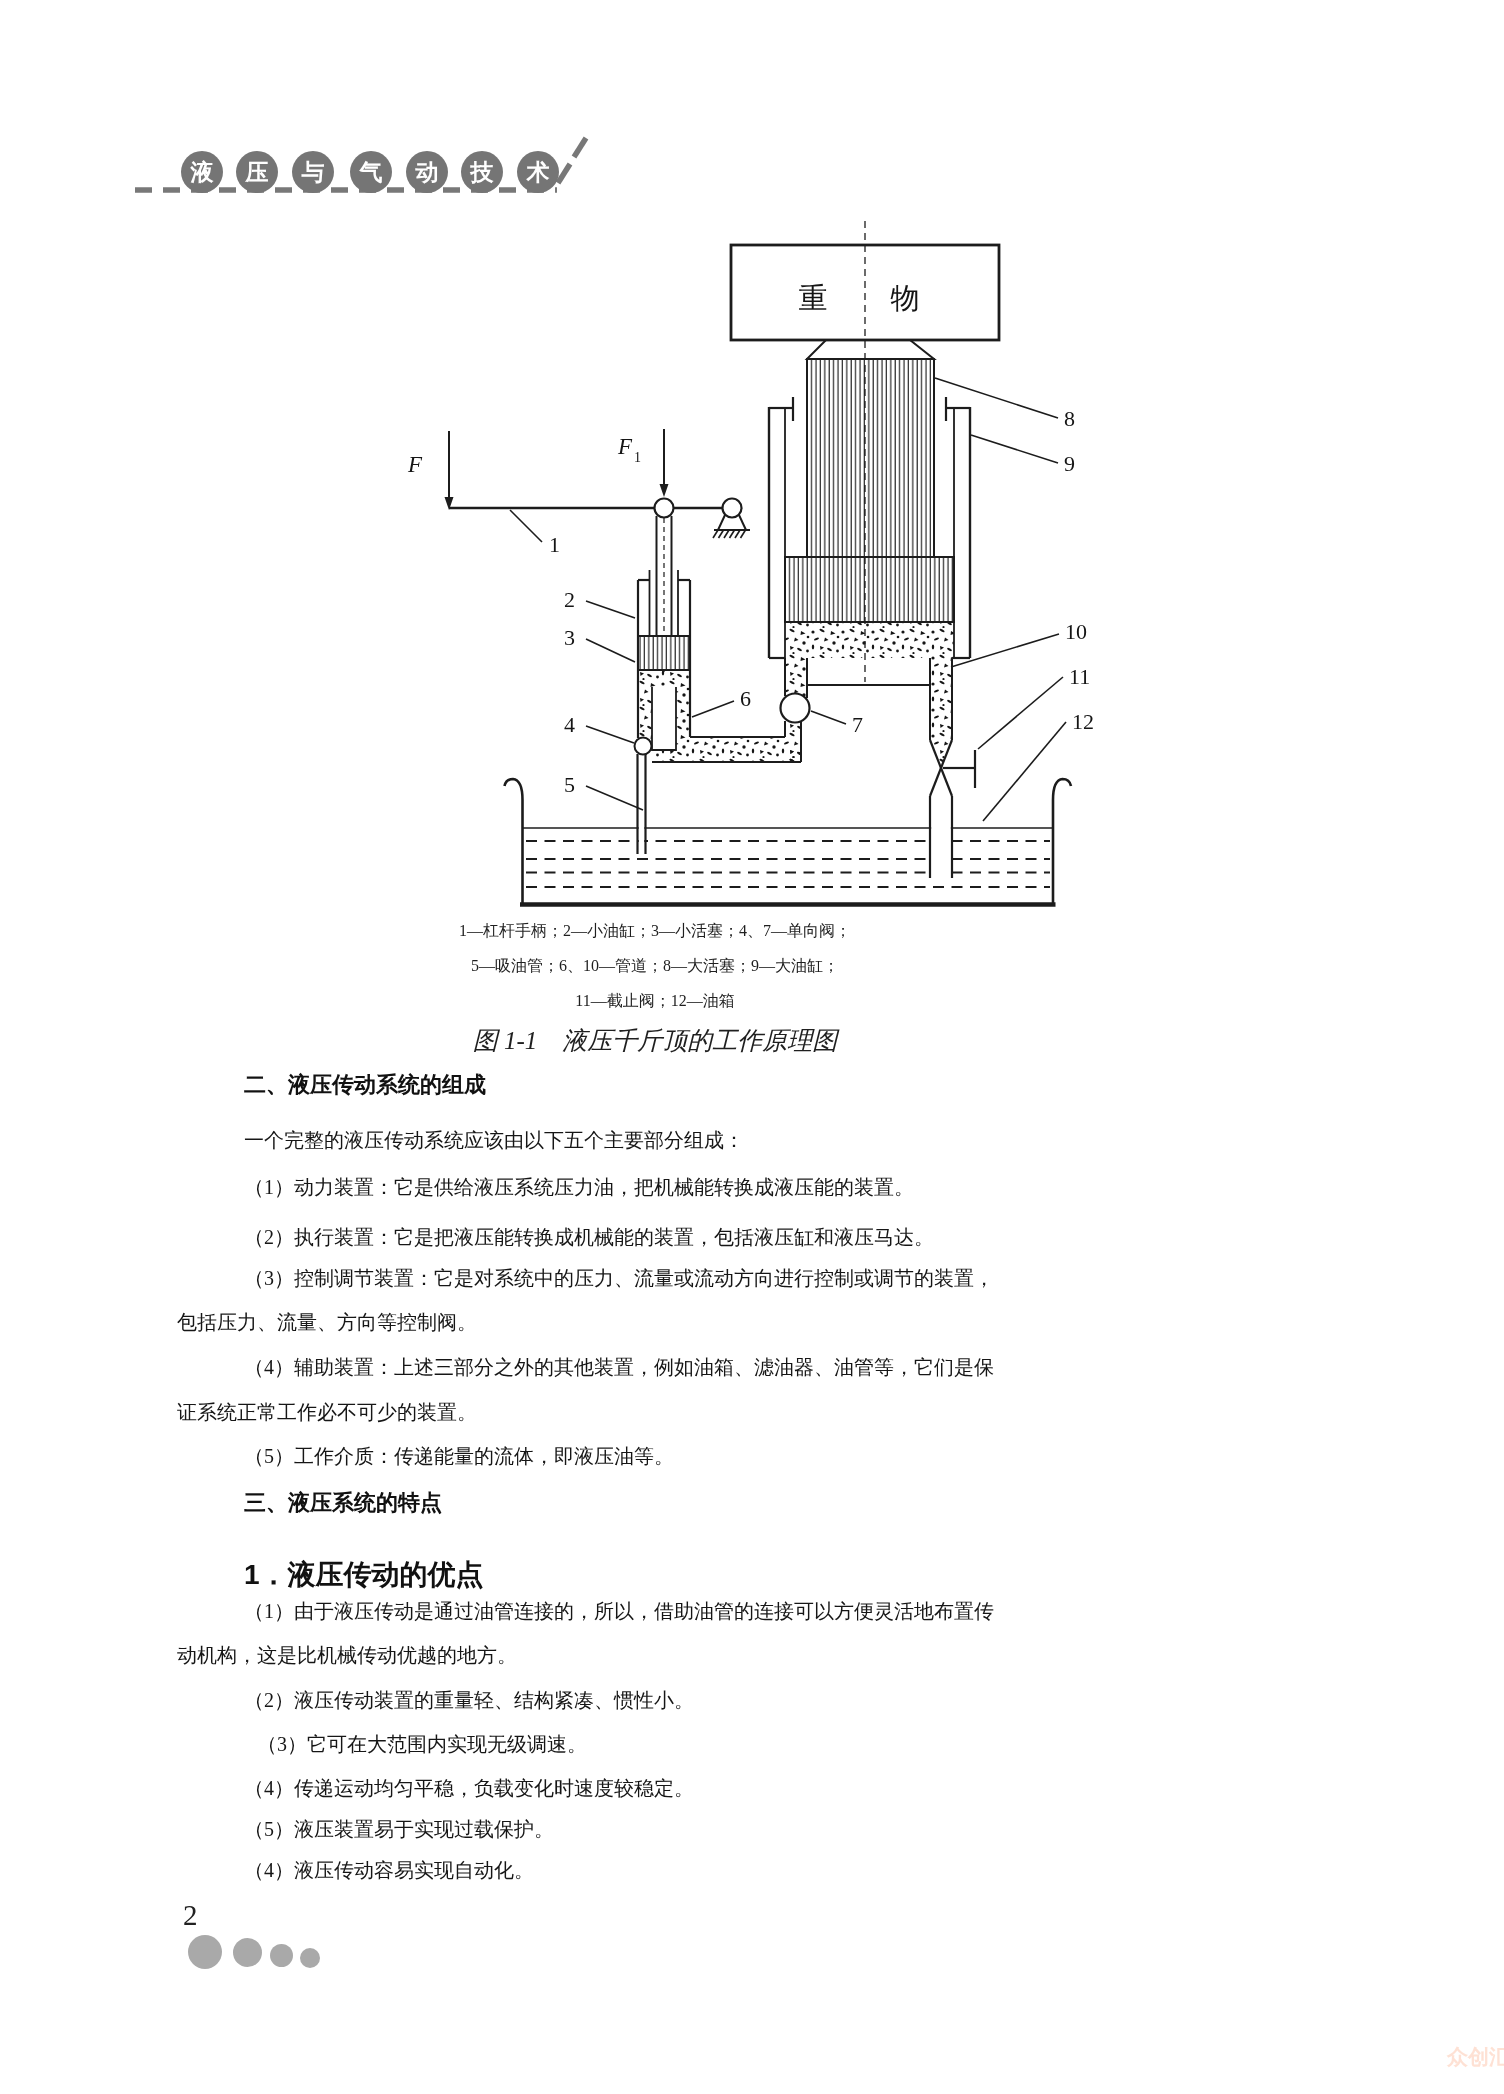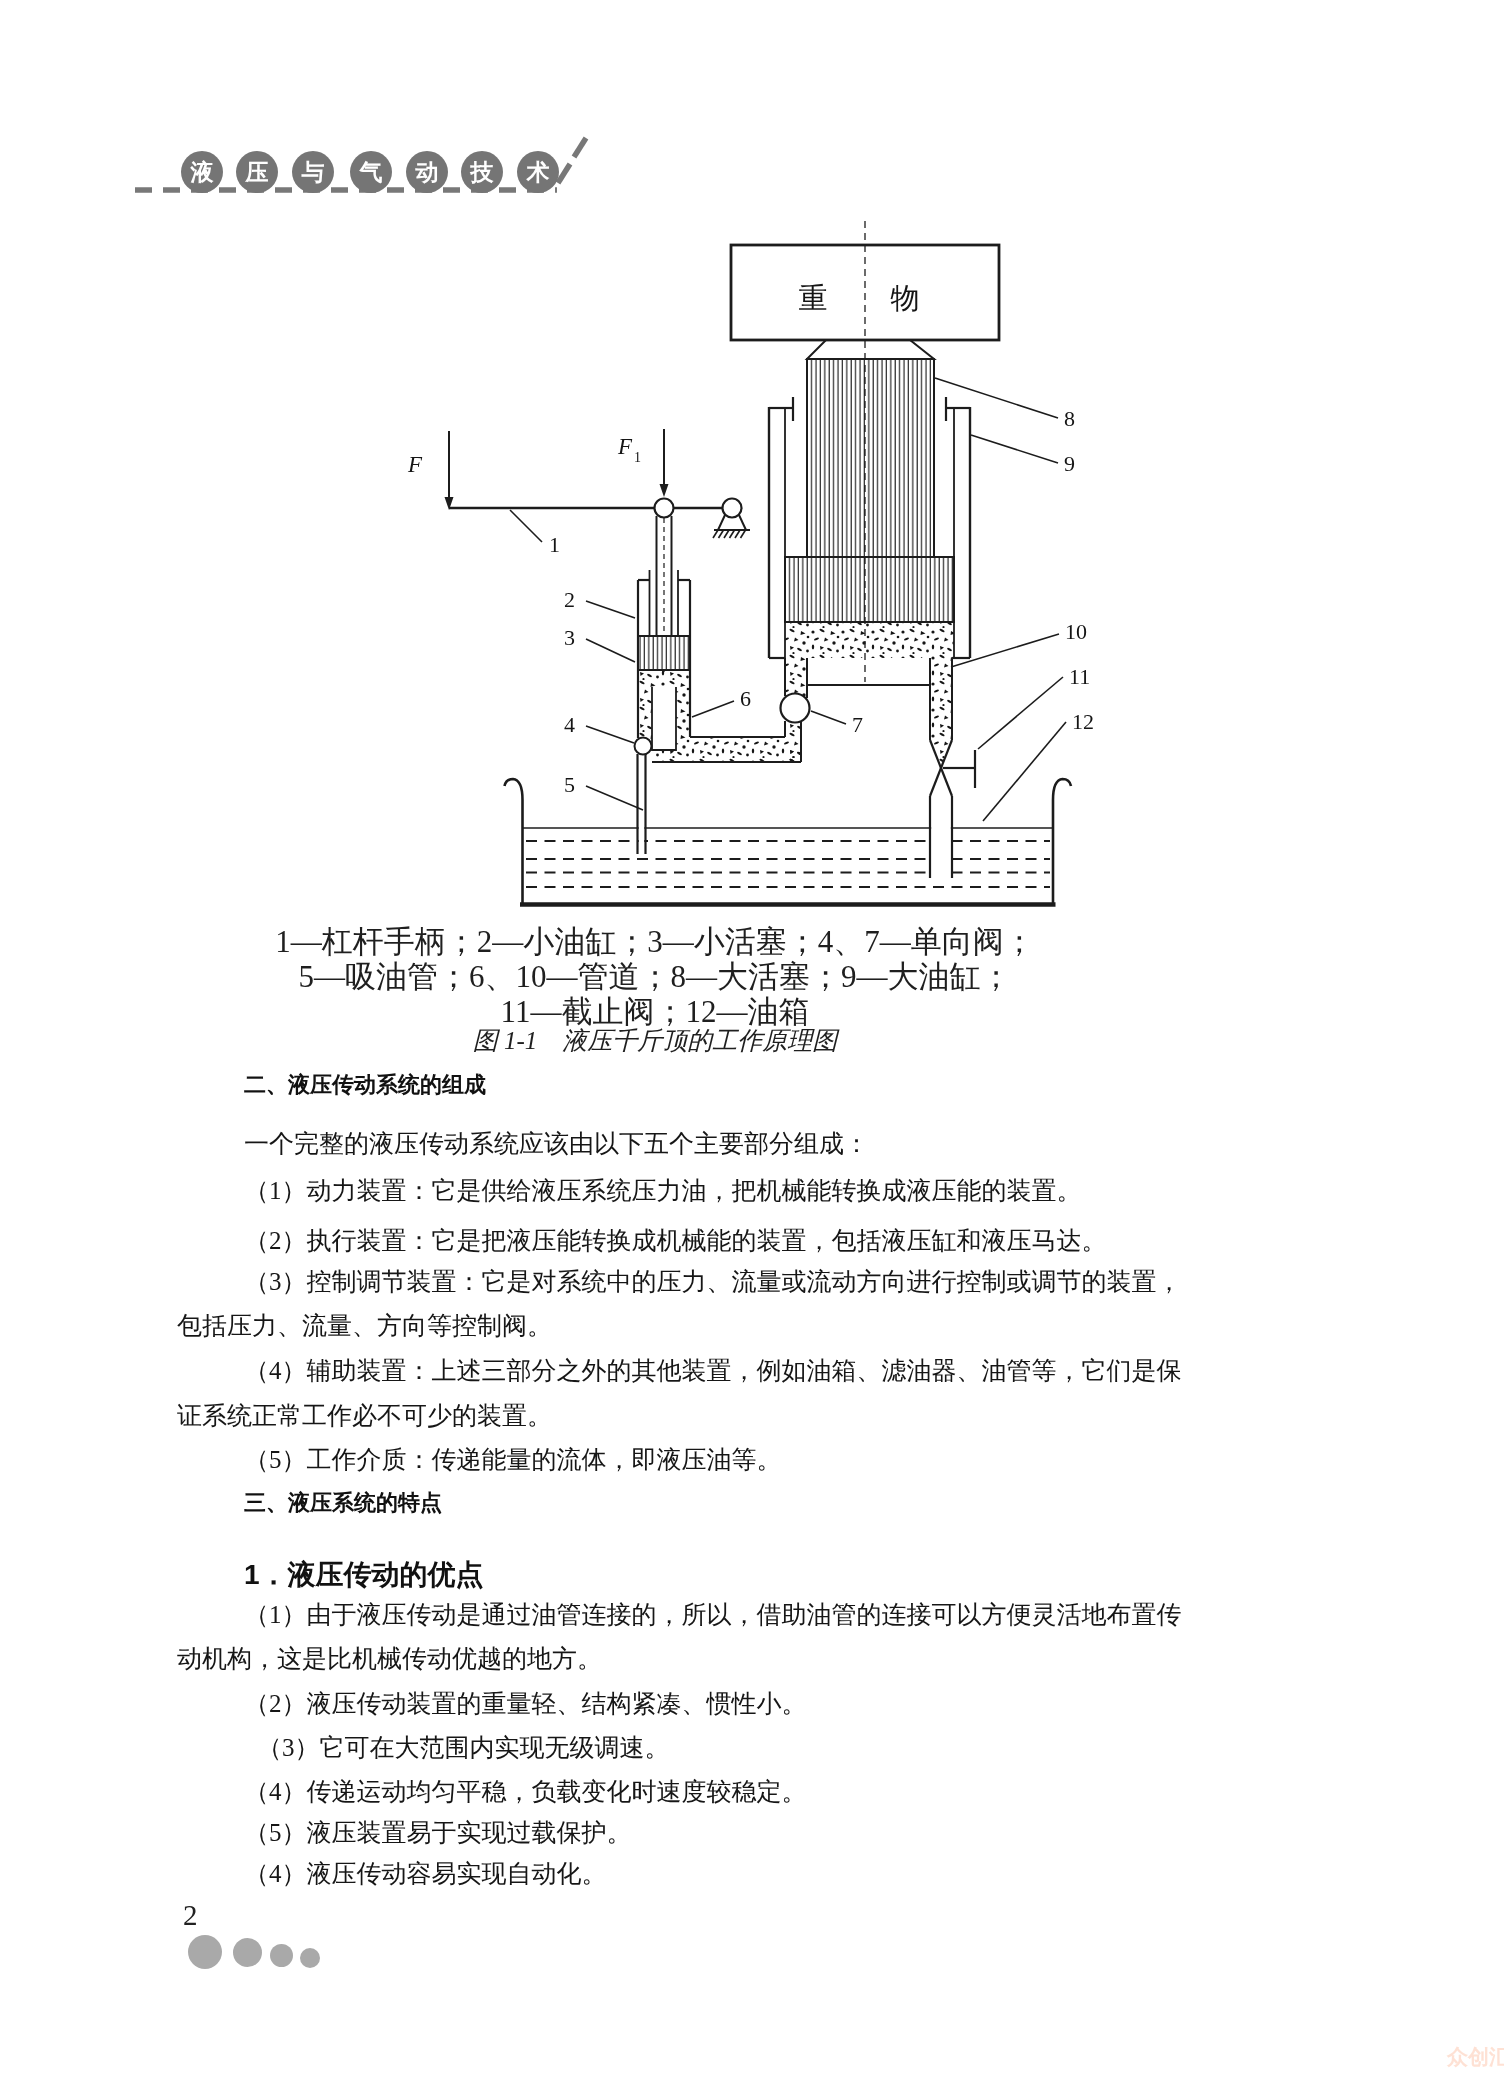--- a/index.html
+++ b/index.html
@@ -8,24 +8,24 @@
   
   svg.hdr{position:absolute;left:120px;top:130px;width:500px;height:80px;}
   svg.hdr text{font-family:"Liberation Sans",sans-serif;font-weight:bold;fill:#ffffff;font-size:23px;}
   
   svg.fig{position:absolute;left:330px;top:160px;width:830px;height:760px;}
   svg.fig text{font-family:"Liberation Serif",serif;fill:#151515;font-size:22px;}
   svg.fig text.cjk{font-size:29px;}
   svg.fig text.flabel{font-style:italic;font-size:23px;}
   svg.fig text.fsub{font-size:14px;}
   
-  .cap{position:absolute;left:200px;width:910px;text-align:center;font-size:31px;color:#1f1f1f;}
+  .cap{position:absolute;left:200px;width:910px;text-align:center;font-size:16px;color:#1f1f1f;}
   .captitle{font-size:25px;font-style:italic;}
   
-  .bl{position:absolute;font-size:25px;white-space:nowrap;color:#161616;text-align:right;}
+  .bl{position:absolute;font-size:20px;white-space:nowrap;color:#161616;text-align:right;}
   .h2{position:absolute;font-family:"Liberation Sans",sans-serif;font-weight:bold;font-size:22px;color:#111;white-space:nowrap;}
   .sub1{position:absolute;font-family:"Liberation Sans",sans-serif;font-weight:bold;font-size:28px;color:#111;white-space:nowrap;text-align:center;}
   .pagenum{position:absolute;left:183px;top:1899px;font-size:29px;color:#222;}
   .dot{position:absolute;border-radius:50%;background:#a9a9a9;}
   .wm{position:absolute;left:1447px;top:2043px;font-size:21px;color:rgba(252,166,130,0.34);
       white-space:nowrap;font-family:"Liberation Sans",sans-serif;font-weight:bold;}
 </style>
 </head>
 <body>
 

